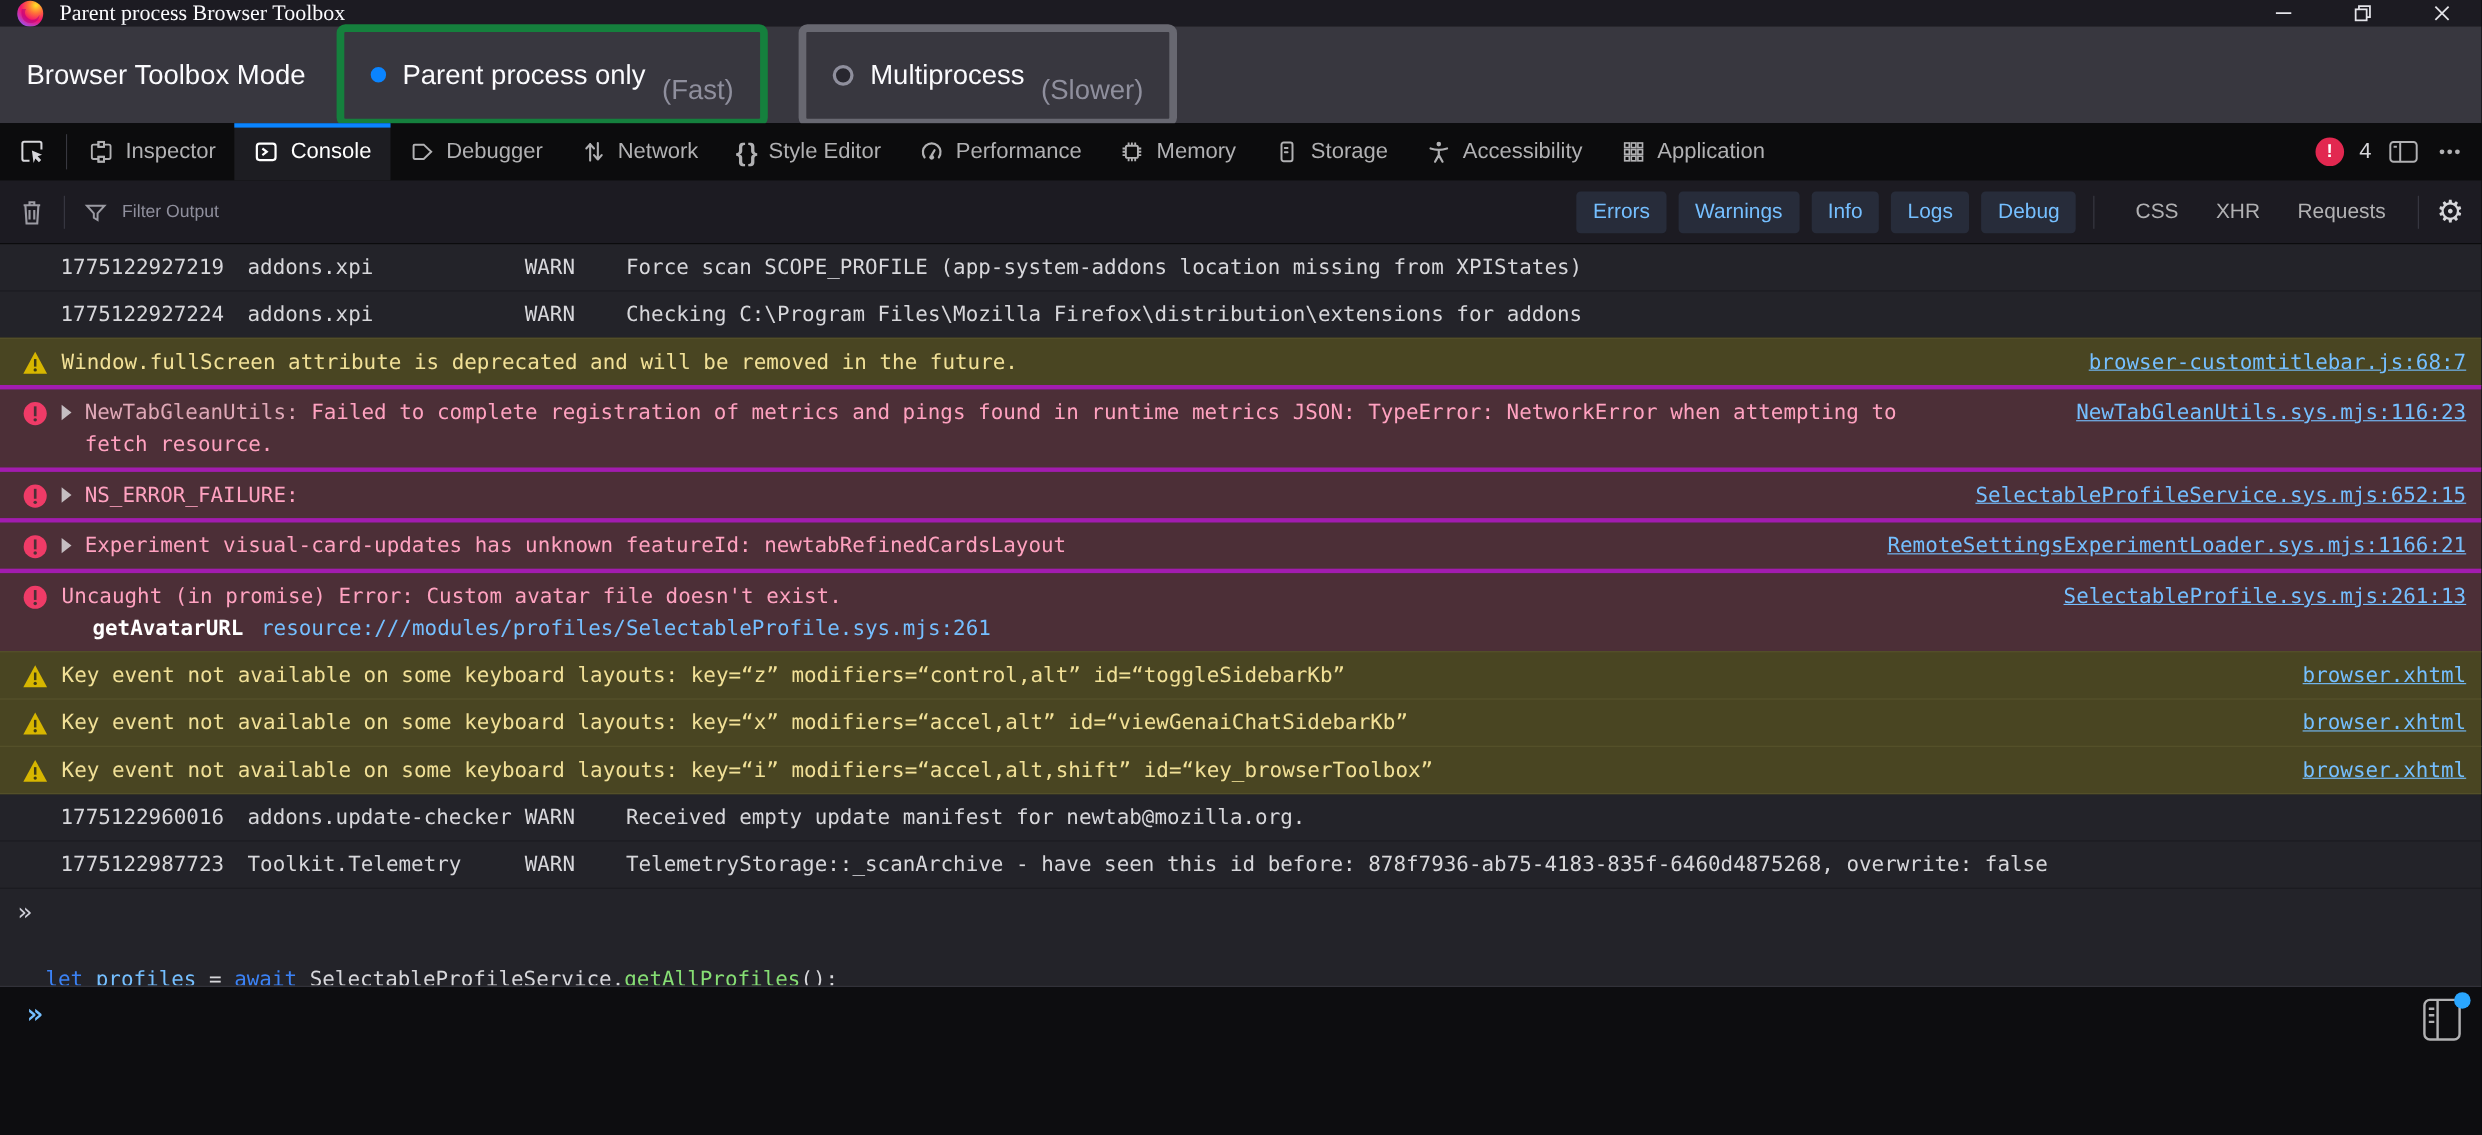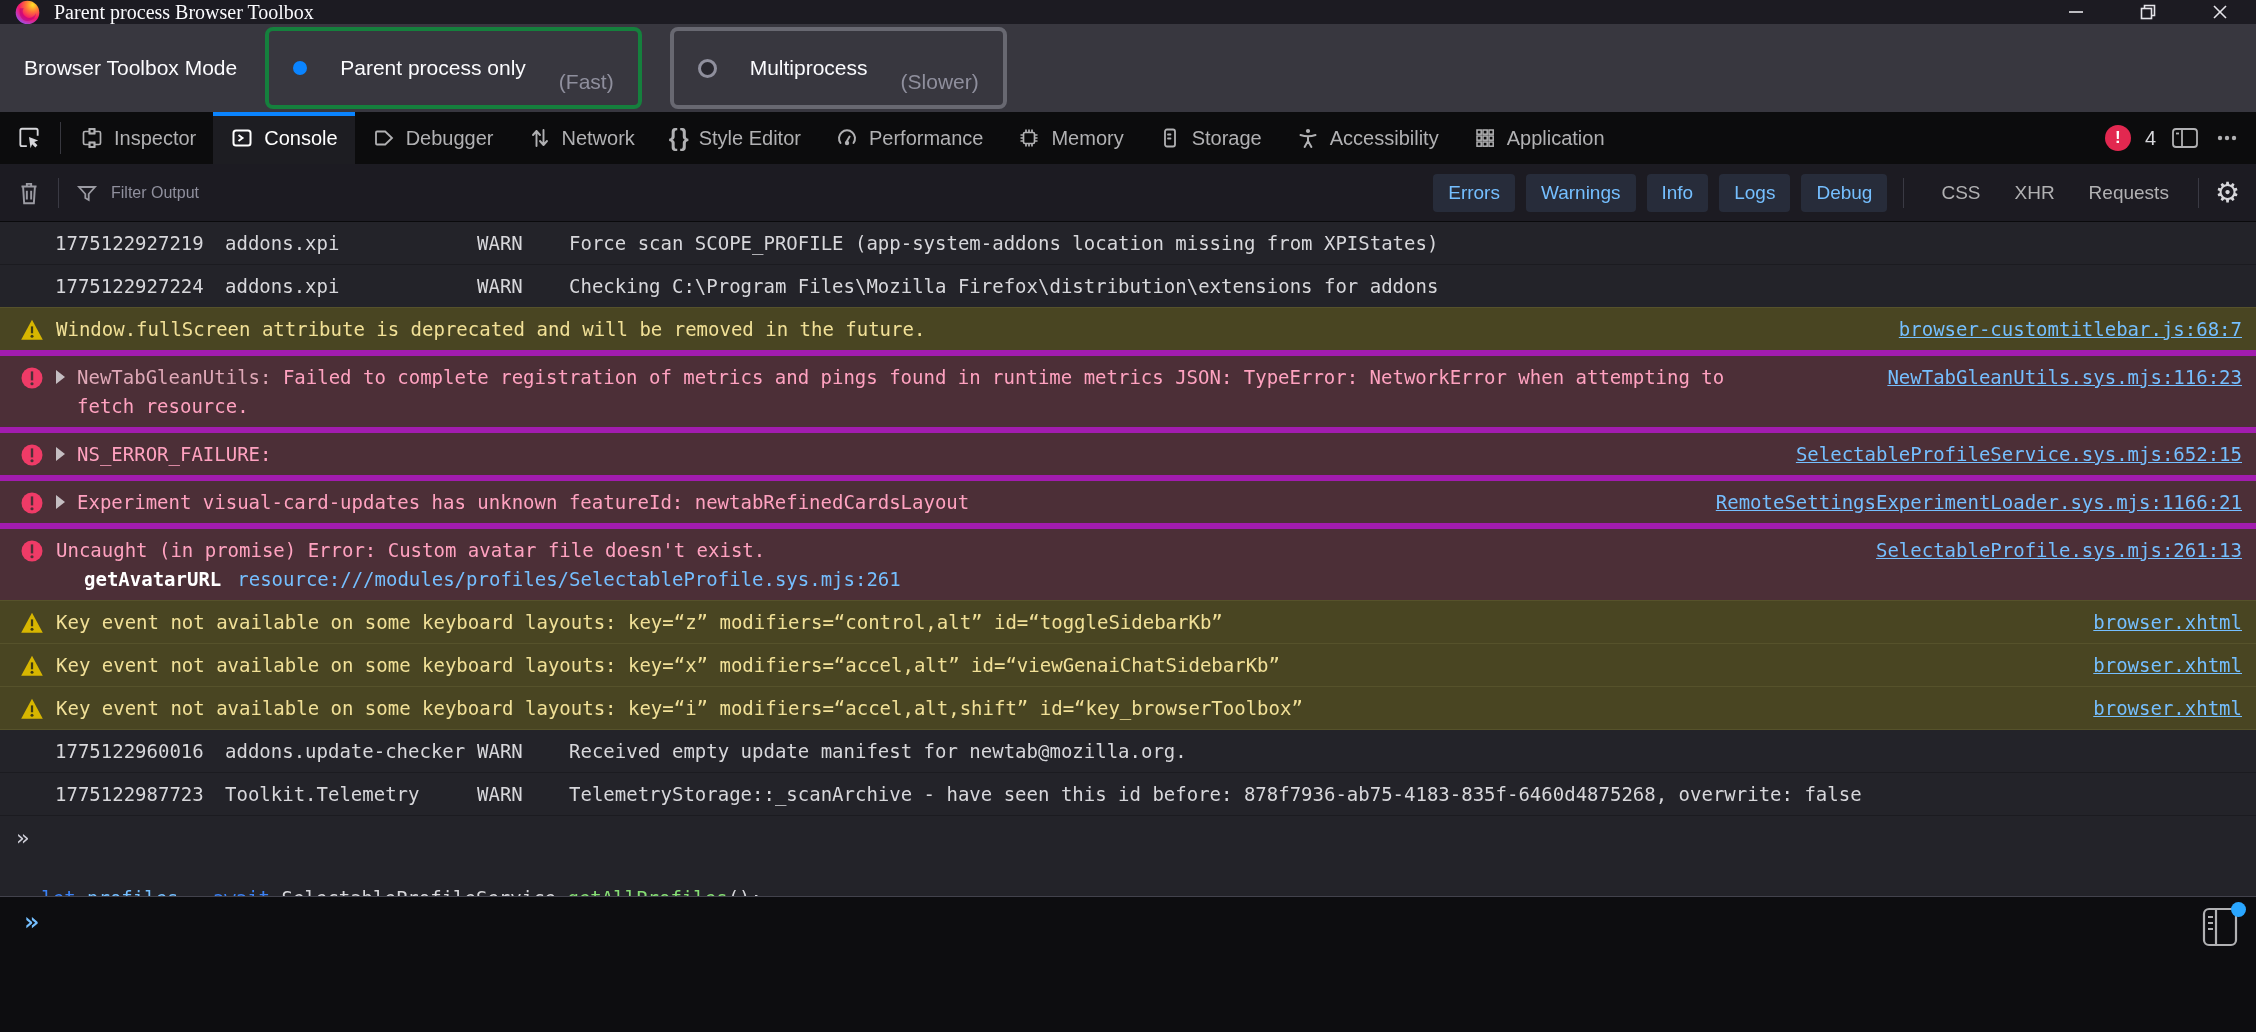--- a/index.html
+++ b/index.html
@@ -7,23 +7,23 @@
   body { font-family:"Liberation Sans",sans-serif; color:#fbfbfe; }
   .app { width:2256px; height:1032px; display:flex; flex-direction:column; }
 
   
   .titlebar { height:24px; background:#1c1b22; display:flex; align-items:center; padding-left:14px; gap:13px; flex:none;font-family:Liberation Serif, serif; }
   .titlebar .title { font-size:20px; color:#fbfbfe; }
   .win-controls { margin-left:auto; display:flex; height:40px; }
   .win-btn { width:72px; height:40px; display:flex; align-items:center; justify-content:center; color:#e5e5ea; }
 
   
-  .modebar { height:88px; background:#38373f; display:flex; align-items:center; padding:0 24px; gap:28px; flex:none; font-size:21px; }
+  .modebar { height:88px; background:#38373f; display:flex; align-items:center; padding:0 24px; gap:28px; flex:none; font-size:25px; }
   .mode-label { color:#fbfbfe; }
-  .mode-option { display:flex; align-items:center; gap:33px; border:4px solid #15803d; border-radius:8px; padding:11px 24px; background:transparent; }
+  .mode-option { display:flex; align-items:center; gap:15px; border:7px solid #15803d; border-radius:8px; padding:11px 24px; background:transparent; }
   .mode-option.off { border-color:#686871; }
   .radio-on { width:12px; height:12px; border:7px solid #0a84ff; border-radius:50%; background:#f9f9fa; flex:none; }
   .radio-off { width:19px; height:19px; border:3px solid #8f8f9d; border-radius:50%; background:#28272f; flex:none; }
   .hint { color:#8f8f9d;margin-top:28px; }
 
   
   .tabbar { height:52px; background:#0c0c0d; display:flex; align-items:stretch; flex:none; color:#b1b1b3; font-size:20px; }
   .pick-btn { width:58px; display:flex; align-items:center; justify-content:center; color:#d7d7db; }
   .tab-sep { width:1px; background:#38383f; margin:10px 2px; }
   .tab { display:flex; align-items:center; gap:10px; padding:0 17px; position:relative; white-space:nowrap; }
@@ -44,21 +44,21 @@
   .cat-btn { background:none; border:none; color:#b1b1b3; font-size:19px; font-family:"Liberation Sans",sans-serif; padding:8px 13px; margin-left:8px; }
 
   
   .console { height:674px; background:#232329; font-family:"DejaVu Sans Mono",monospace; font-size:19px; color:#d7d7db; overflow:hidden; flex:none; }
   .row { display:flex; align-items:flex-start; border-bottom:1px solid #1b1b20; padding:7px 14px 6px 0; line-height:29px; }
   .row.plain { padding-left:55px; }
   .plain .ts { width:170px; flex:none; }
   .plain .mod { width:252px; flex:none; }
   .plain .lvl { width:92px; flex:none; }
   .row.warn { background:#494522; color:#f1e097; border-top:1px solid #56522b; border-bottom:1px solid #56522b; margin-top:-1px; }
-  .row.err { background:#4c2f37; color:#ffa2c0; border-top:6px solid #a21caf; border-bottom:1px solid #5d3b45; margin-top:-1px; }
+  .row.err { background:#4c2f37; color:#ffa2c0; border-top:4px solid #a21caf; border-bottom:1px solid #5d3b45; margin-top:-1px; }
   .micon { width:24px; height:24px; flex:none; margin:3px 12px 0 20px; }
   .exp-arrow { flex:none; margin:7px 12px 0 0; width:0; height:0; border-left:9px solid #c5bec2; border-top:7px solid transparent; border-bottom:7px solid transparent; }
   .msgblock { min-width:0; }
   .err .prefix { color:#dfa8b7; }
   .src { margin-left:auto; color:#75bfff; text-decoration:underline; white-space:nowrap; padding-left:24px; cursor:pointer; }
   .stackline { padding-left:28px; }
   .stack-fn { color:#ffffff; font-weight:bold; }
   .stack-src { color:#75bfff; margin-left:16px; }
 
   .row.echo { padding-left:16px; }

